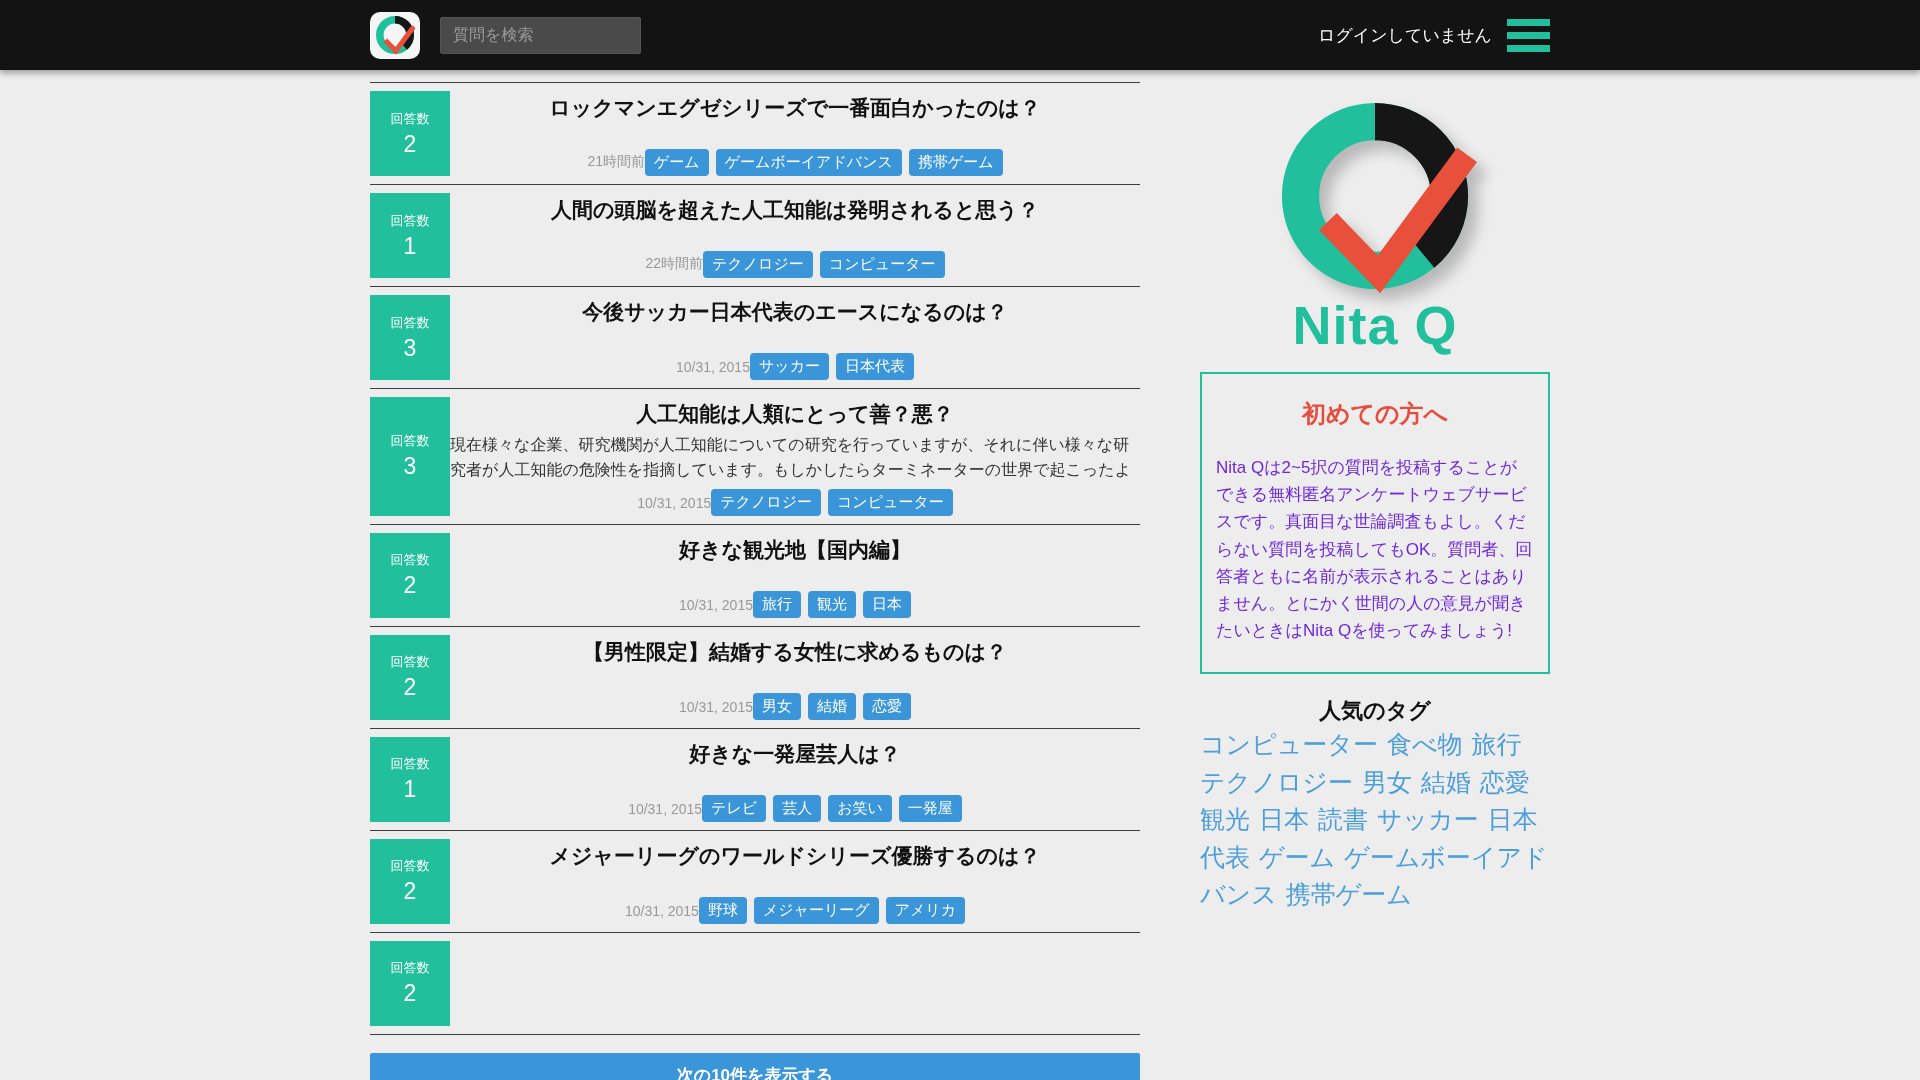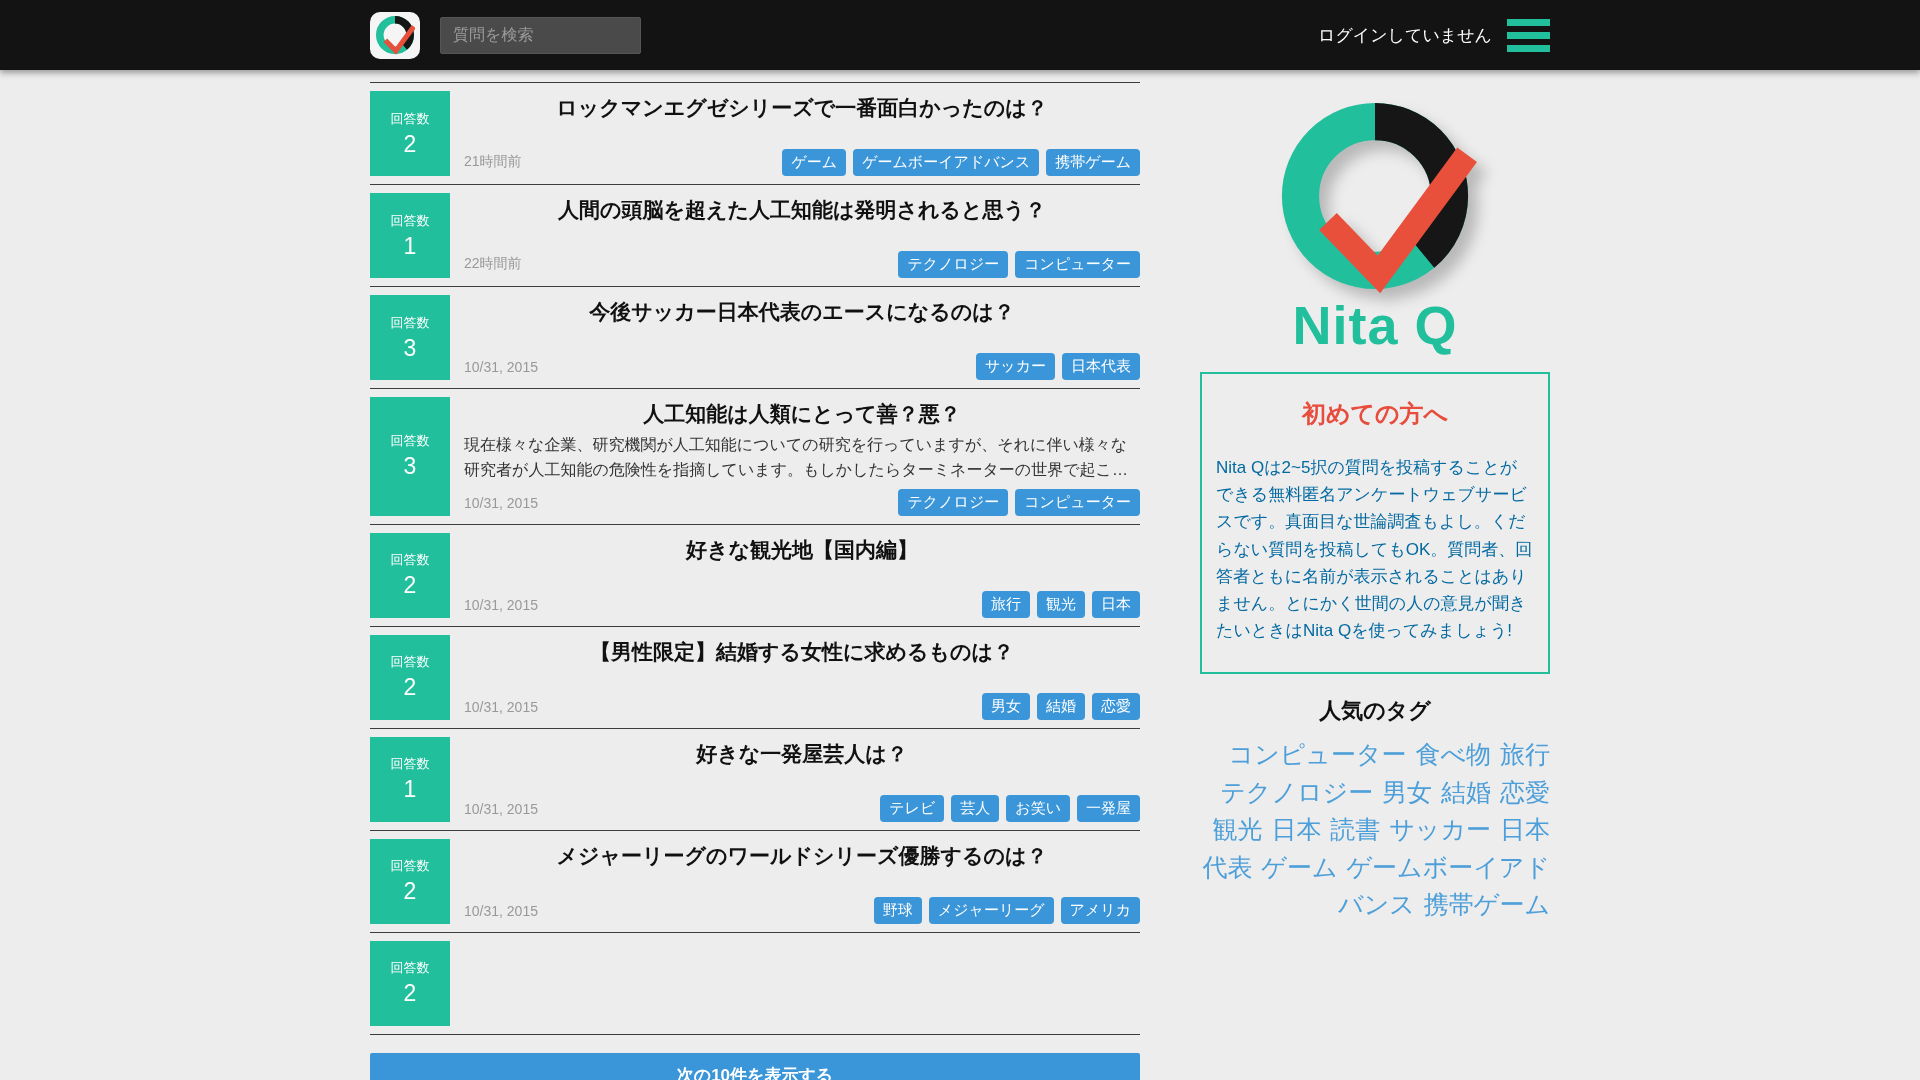--- a/index.html
+++ b/index.html
@@ -45,48 +45,48 @@
   .side{width:350px; margin-left:60px;}
   
   .qlist{border-top:1px solid var(--sep);}
   .q-row{display:flex; border-bottom:1px solid var(--sep); padding:8px 0; min-height:102px; cursor:pointer;}
   .count-box{
     width:80px; flex:none; background:var(--teal); color:#fff;
     display:flex; flex-direction:column; align-items:center; justify-content:center; gap:3px;
   }
   .count-label{font-size:13px;}
   .count-num{font-size:23px;}
-  .q-content{flex:1; padding-left:14px; display:flex; flex-direction:column; justify-content:space-between;}
+  .q-content{flex:1; padding-left:0; display:flex; flex-direction:column; justify-content:space-between;}
   .q-title{font-size:21px; font-weight:bold; color:#111; text-align:center; padding-top:3px;}
   .q-desc{
     font-size:16px; color:#333; line-height:1.55; margin-top:5px; text-align:left;
     display:-webkit-box; -webkit-line-clamp:2; -webkit-box-orient:vertical;
     overflow:hidden; max-height:51px;
   }
-  .q-meta{display:flex; justify-content:space-between; align-items:flex-end; margin-top:6px;}
+  .q-meta{display:flex; justify-content:center; align-items:flex-end; margin-top:6px;}
   .q-date{font-size:14px; color:#999; padding-bottom:5px;}
   .q-tags{display:flex; gap:7px;}
   .tag{
     background:var(--blue); color:#fff; font-size:15px;
     padding:4px 9px; border-radius:4px; white-space:nowrap; cursor:pointer;
   }
   .more{
     display:block; width:100%; margin-top:18px; border:none; cursor:pointer;
     background:var(--blue); color:#fff; font-weight:bold; font-size:17px;
     padding:11px 0; border-radius:2px; font-family:inherit;
   }
   
   .brandwrap{text-align:center; margin-top:16px;}
   .brandwrap svg{width:210px; height:196px; filter:drop-shadow(10px 10px 7px rgba(0,0,0,.22));}
   .brand{font-size:54px; font-weight:bold; color:var(--teal); letter-spacing:1px; margin-top:-4px;}
   .intro{border:2px solid var(--teal); margin-top:16px; padding:24px 14px 28px;}
   .intro-title{color:var(--red); font-size:24px; font-weight:bold; text-align:center; margin-bottom:24px;}
-  .intro-body{font-size:17px; color:#0369a1; line-height:1.6;}
+  .intro-body{font-size:17px; color:#6d28d9; line-height:1.6;}
   .tags-title{font-size:22px; font-weight:bold; color:#111; text-align:center; margin-top:22px;}
-  .cloud{margin-top:10px; font-size:25px; line-height:1.5; word-spacing:2px;text-align:right;}
+  .cloud{font-size:25px; line-height:1.5; word-spacing:2px;}
   .cloud a{color:var(--link-blue); text-decoration:none; cursor:pointer;}
 </style>
 </head>
 <body>
 
 <header>
   <div class="hwrap">
     <a class="logo-tile">
       <svg viewBox="0 0 200 200">
         <circle cx="100" cy="100" r="76" fill="none" stroke="#22bf9d" stroke-width="38"></circle>

